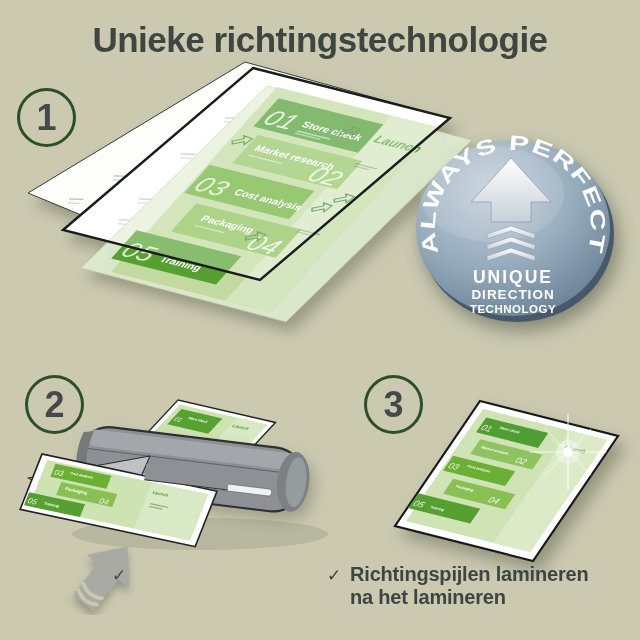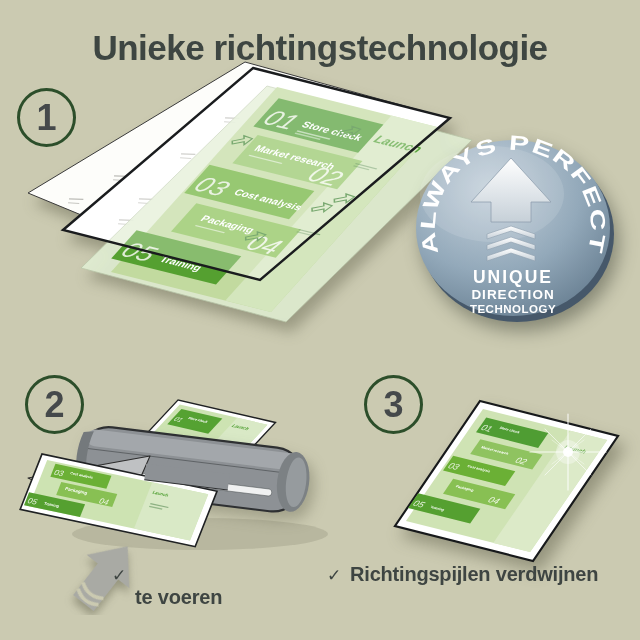--- a/index.html
+++ b/index.html
@@ -1,18 +1,18 @@
 <!DOCTYPE html>
 <html><head>
 <meta charset="utf-8">
 <style>
   html,body{margin:0;padding:0;background:#cbcab1;}
   .canvas{position:relative;width:640px;height:640px;background:#cbcab1;overflow:hidden;
           font-family:"Liberation Sans","DejaVu Sans",sans-serif;}
-  .title{position:absolute;top:28px;left:0;right:0;text-align:center;
+  .title{position:absolute;top:20px;left:0;right:0;text-align:center;
          font-size:35px;font-weight:700;color:#3e4642;letter-spacing:-0.5px;}
   .step-circle{position:absolute;width:53px;height:53px;border:3px solid #2c4e2a;border-radius:50%;
                display:flex;align-items:center;justify-content:center;
                font-size:36px;font-weight:700;color:#45494b;}
   #circle1{left:17px;top:88px;}
   #circle2{left:25px;top:375px;}
   #circle3{left:364px;top:375px;}
   .scene{position:absolute;}
   #scene1{left:0;top:55px;}
   #scene2{left:10px;top:380px;}
@@ -232,23 +232,23 @@
         <circle cx="568" cy="452" r="5" fill="#ffffff" stroke="none" opacity="0.95"></circle>
         <circle cx="568" cy="452" r="12" fill="#ffffff" stroke="none" opacity="0.35"></circle>
       </g>
     </g>
   </svg>
 
   <div id="caption2" class="caption">
     <span class="check">✓</span>
     <span>
       <br>
-      <span>te voeren</span>
     </span>
   </div>
   <div id="caption3" class="caption">
     <span class="check">✓</span>
     <span>
-      <span>Richtingspijlen verdwijnen</span><br>
+      <span>Richtingspijlen lamineren</span><br>
+      <span>na het lamineren</span>
     </span>
   </div>
 
 </div>
 
 </body></html>

